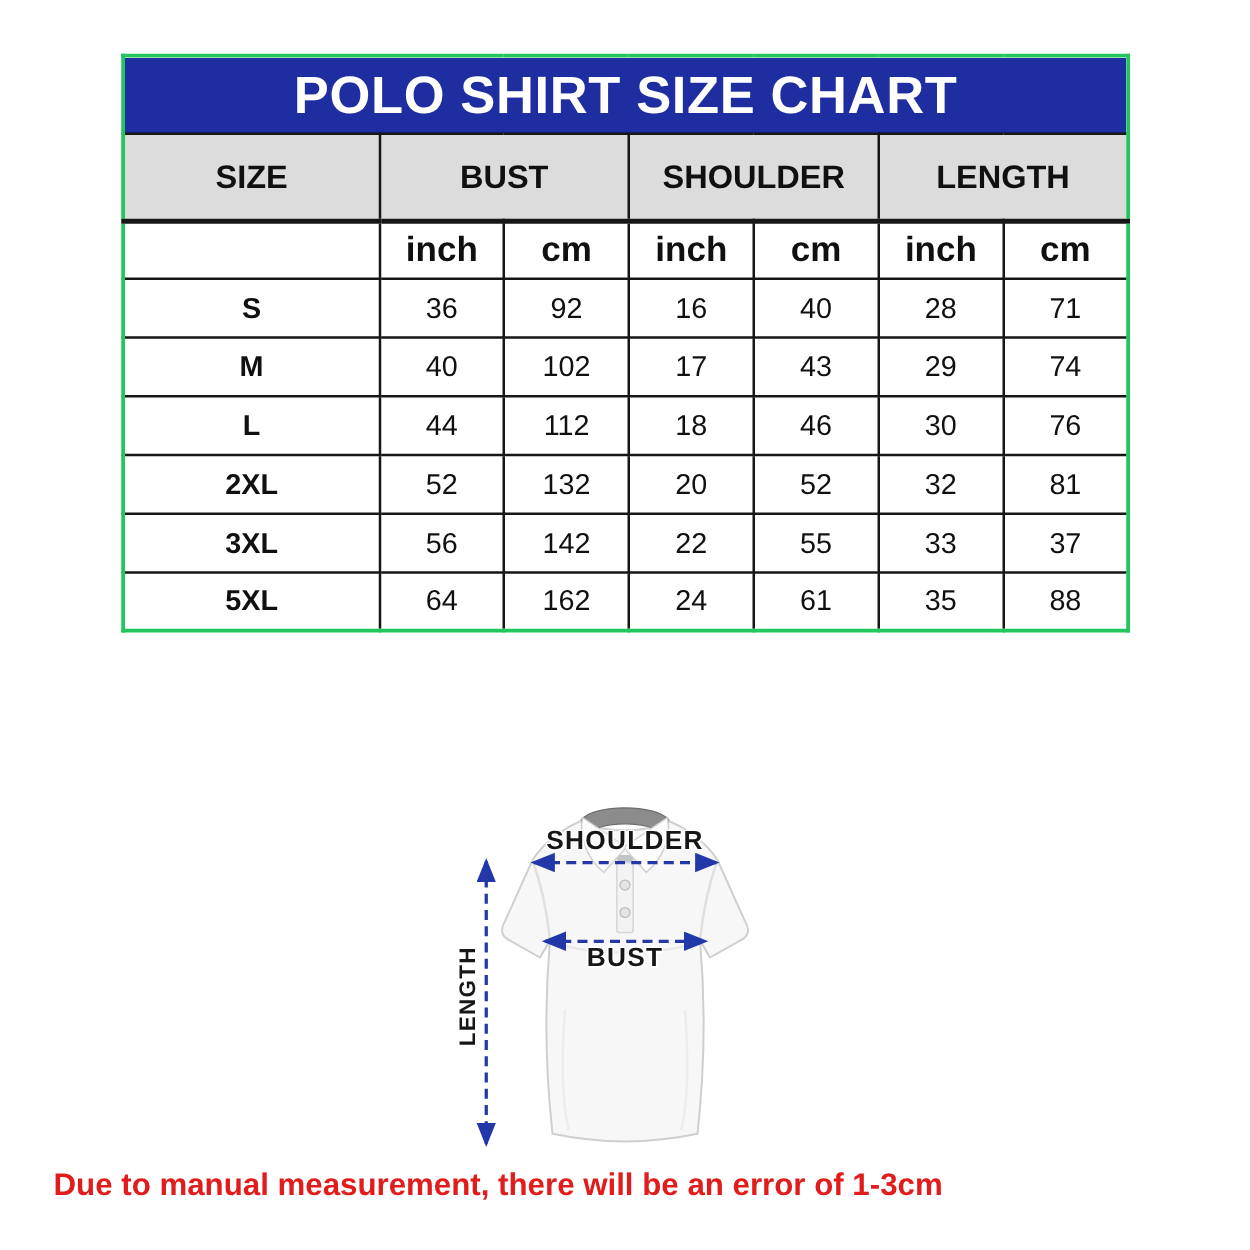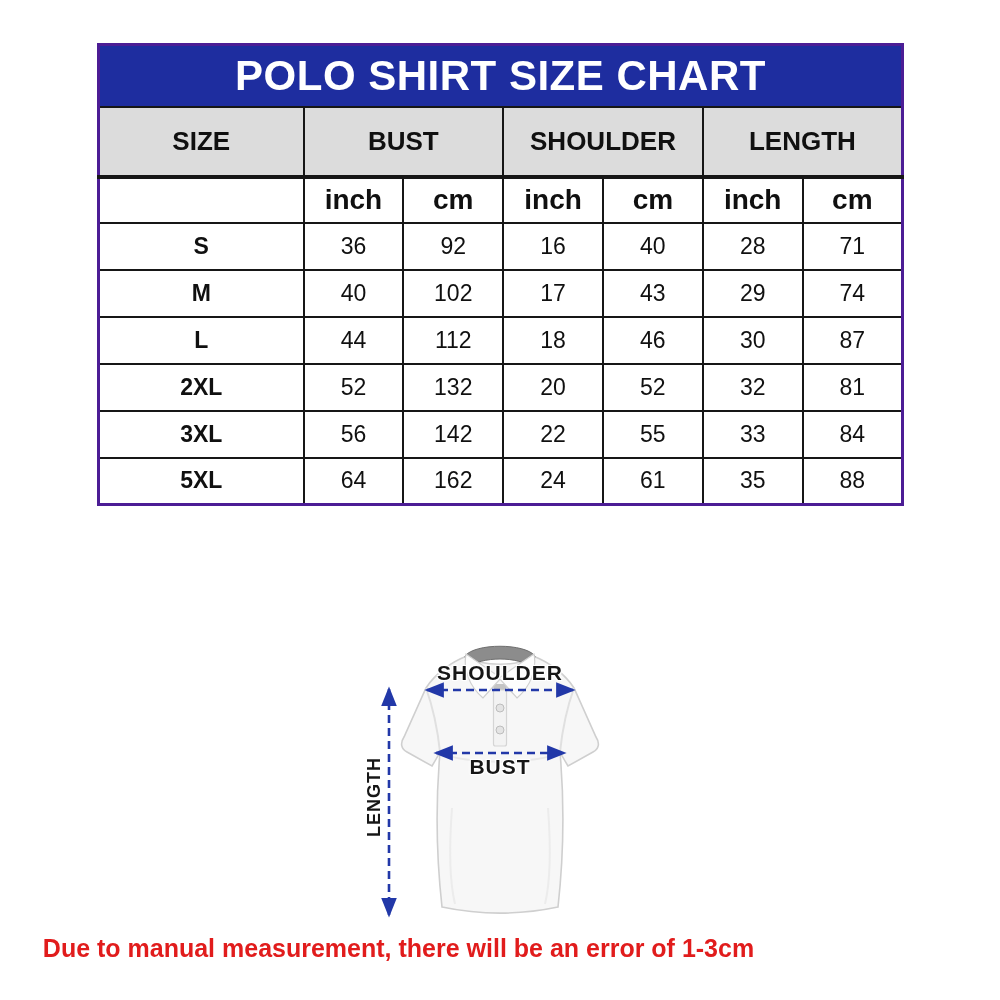--- a/index.html
+++ b/index.html
@@ -6,21 +6,21 @@
   html, body { background:#ffffff; font-family:"Liberation Sans", sans-serif; }
   .page {
     position:relative; width:1000px; height:1000px;
     background:#ffffff; overflow:hidden;
   }
 
   
   table.size-table {
     position:absolute; left:97px; top:43px; width:807px;
     border-collapse:collapse; table-layout:fixed;
-    border:3px solid #4c1d95;
+    border:3px solid #22c55e;
   }
   table.size-table th, table.size-table td {
     border:2px solid #161616;
     text-align:center; vertical-align:middle;
     color:#101010;
     overflow:hidden; white-space:nowrap;
   }
   .title-cell {
     background:#1e2d9f; color:#ffffff !important;
     font-size:42px; font-weight:bold; letter-spacing:.5px;
@@ -112,39 +112,39 @@
         <td>29</td>
         <td>74</td>
       </tr>
       <tr class="data-row">
         <td class="size-cell">L</td>
         <td>44</td>
         <td>112</td>
         <td>18</td>
         <td>46</td>
         <td>30</td>
-        <td>87</td>
+        <td>76</td>
       </tr>
       <tr class="data-row">
         <td class="size-cell">2XL</td>
         <td>52</td>
         <td>132</td>
         <td>20</td>
         <td>52</td>
         <td>32</td>
         <td>81</td>
       </tr>
       <tr class="data-row">
         <td class="size-cell">3XL</td>
         <td>56</td>
         <td>142</td>
         <td>22</td>
         <td>55</td>
         <td>33</td>
-        <td>84</td>
+        <td>37</td>
       </tr>
       <tr class="data-row">
         <td class="size-cell">5XL</td>
         <td>64</td>
         <td>162</td>
         <td>24</td>
         <td>61</td>
         <td>35</td>
         <td>88</td>
       </tr>

